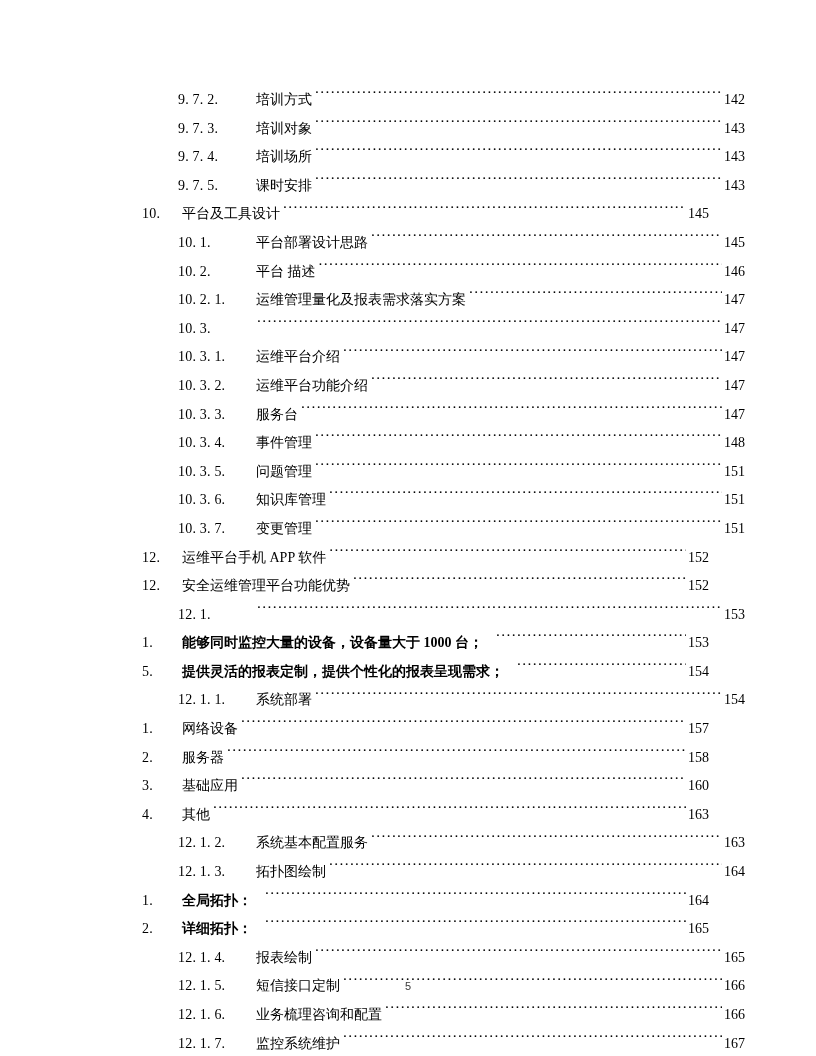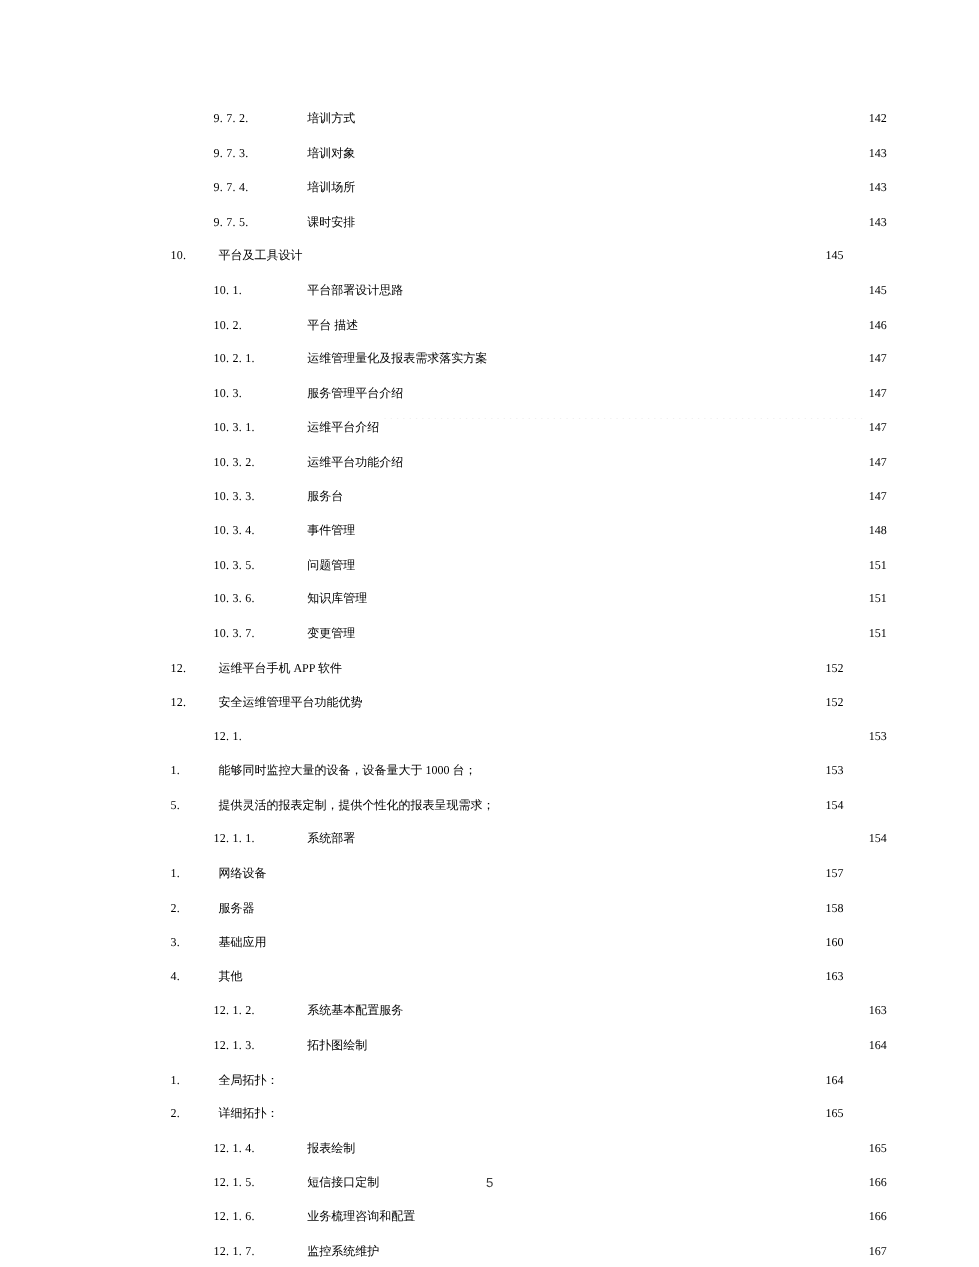--- a/index.html
+++ b/index.html
@@ -25,21 +25,21 @@
     position: absolute;
     left: 120px;
     top: 86px;
     width: 576px;
   }
   
   .toc-row {
     display: flex;
     align-items: baseline;
     width: 100%;
-    font-size: 10px;
+    font-size: 14px;
     line-height: 28.6px;
     white-space: nowrap;
   }
   
   .toc-row.lvl-top   { padding-left: 22px; }
   .toc-row.lvl-sub   { padding-left: 58px; }
 
   .row-label {
     flex: 0 0 auto;
     letter-spacing: 0.2px;
@@ -72,21 +72,21 @@
     color: #000000;
     white-space: nowrap;
   }
   .row-page {
     flex: 0 0 auto;
     text-align: left;
     min-width: 30px;
     padding-left: 1px;
   }
   
-  .toc-row.gap-after-title .row-title { padding-right: 12px; }
+  .toc-row.gap-after-title .row-title { padding-right: 12px; font-weight: bold; }
 
   
   .footer {
     position: absolute;
     left: 0;
     right: 0;
     top: 980px;
     text-align: center;
     font-size: 11px;
     font-family: "Liberation Sans", "DejaVu Sans", sans-serif;
@@ -142,21 +142,20 @@
         <span class="row-page">146</span>
       </div>
       <div class="toc-row lvl-sub">
         <span class="row-label">10. 2. 1.</span>
         <span class="row-title">运维管理量化及报表需求落实方案</span>
         <span class="row-leader"></span>
         <span class="row-page">147</span>
       </div>
       <div class="toc-row lvl-sub">
         <span class="row-label">10. 3.</span>
-        <span class="row-title">服务管理平台介绍</span>
         <span class="row-leader"></span>
         <span class="row-page">147</span>
       </div>
       <div class="toc-row lvl-sub">
         <span class="row-label">10. 3. 1.</span>
         <span class="row-title">运维平台介绍</span>
         <span class="row-leader"></span>
         <span class="row-page">147</span>
       </div>
       <div class="toc-row lvl-sub">

